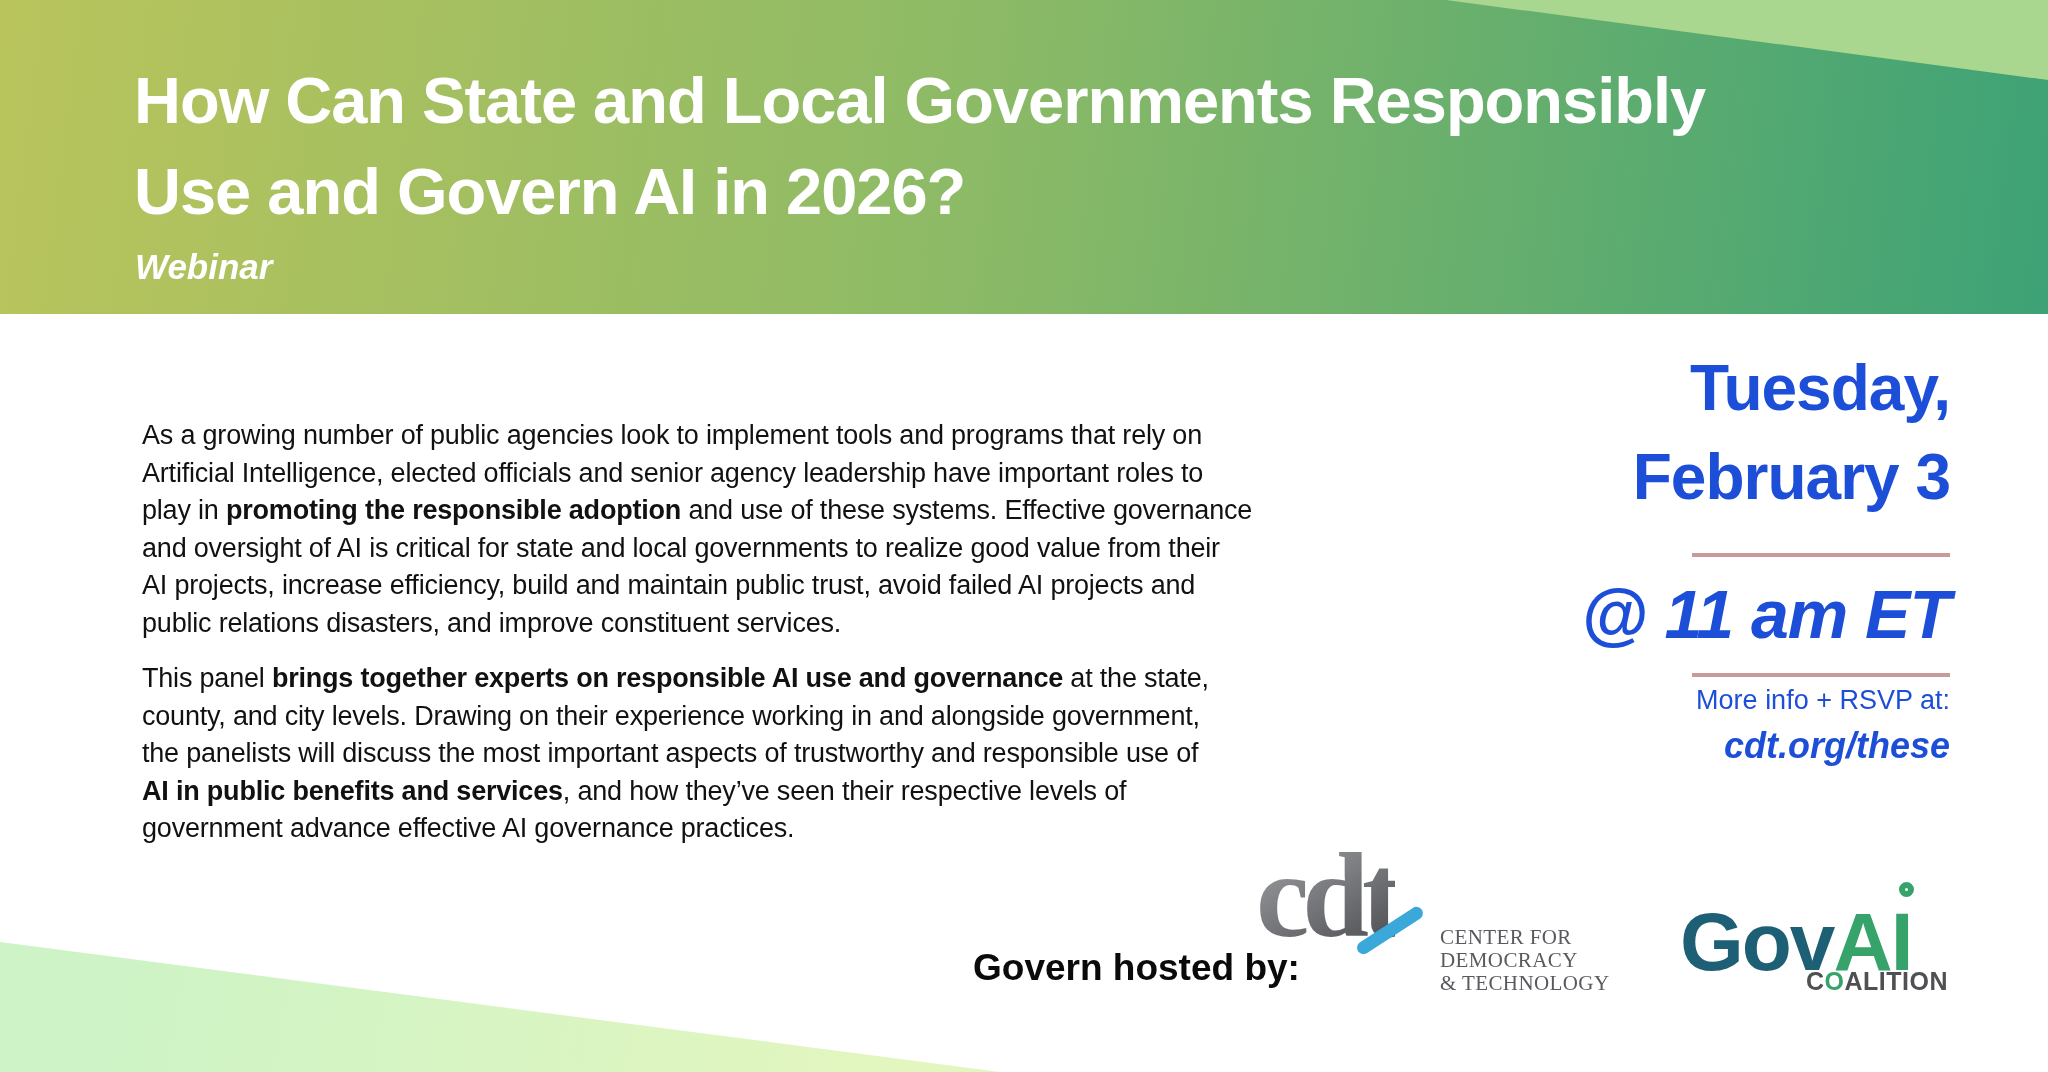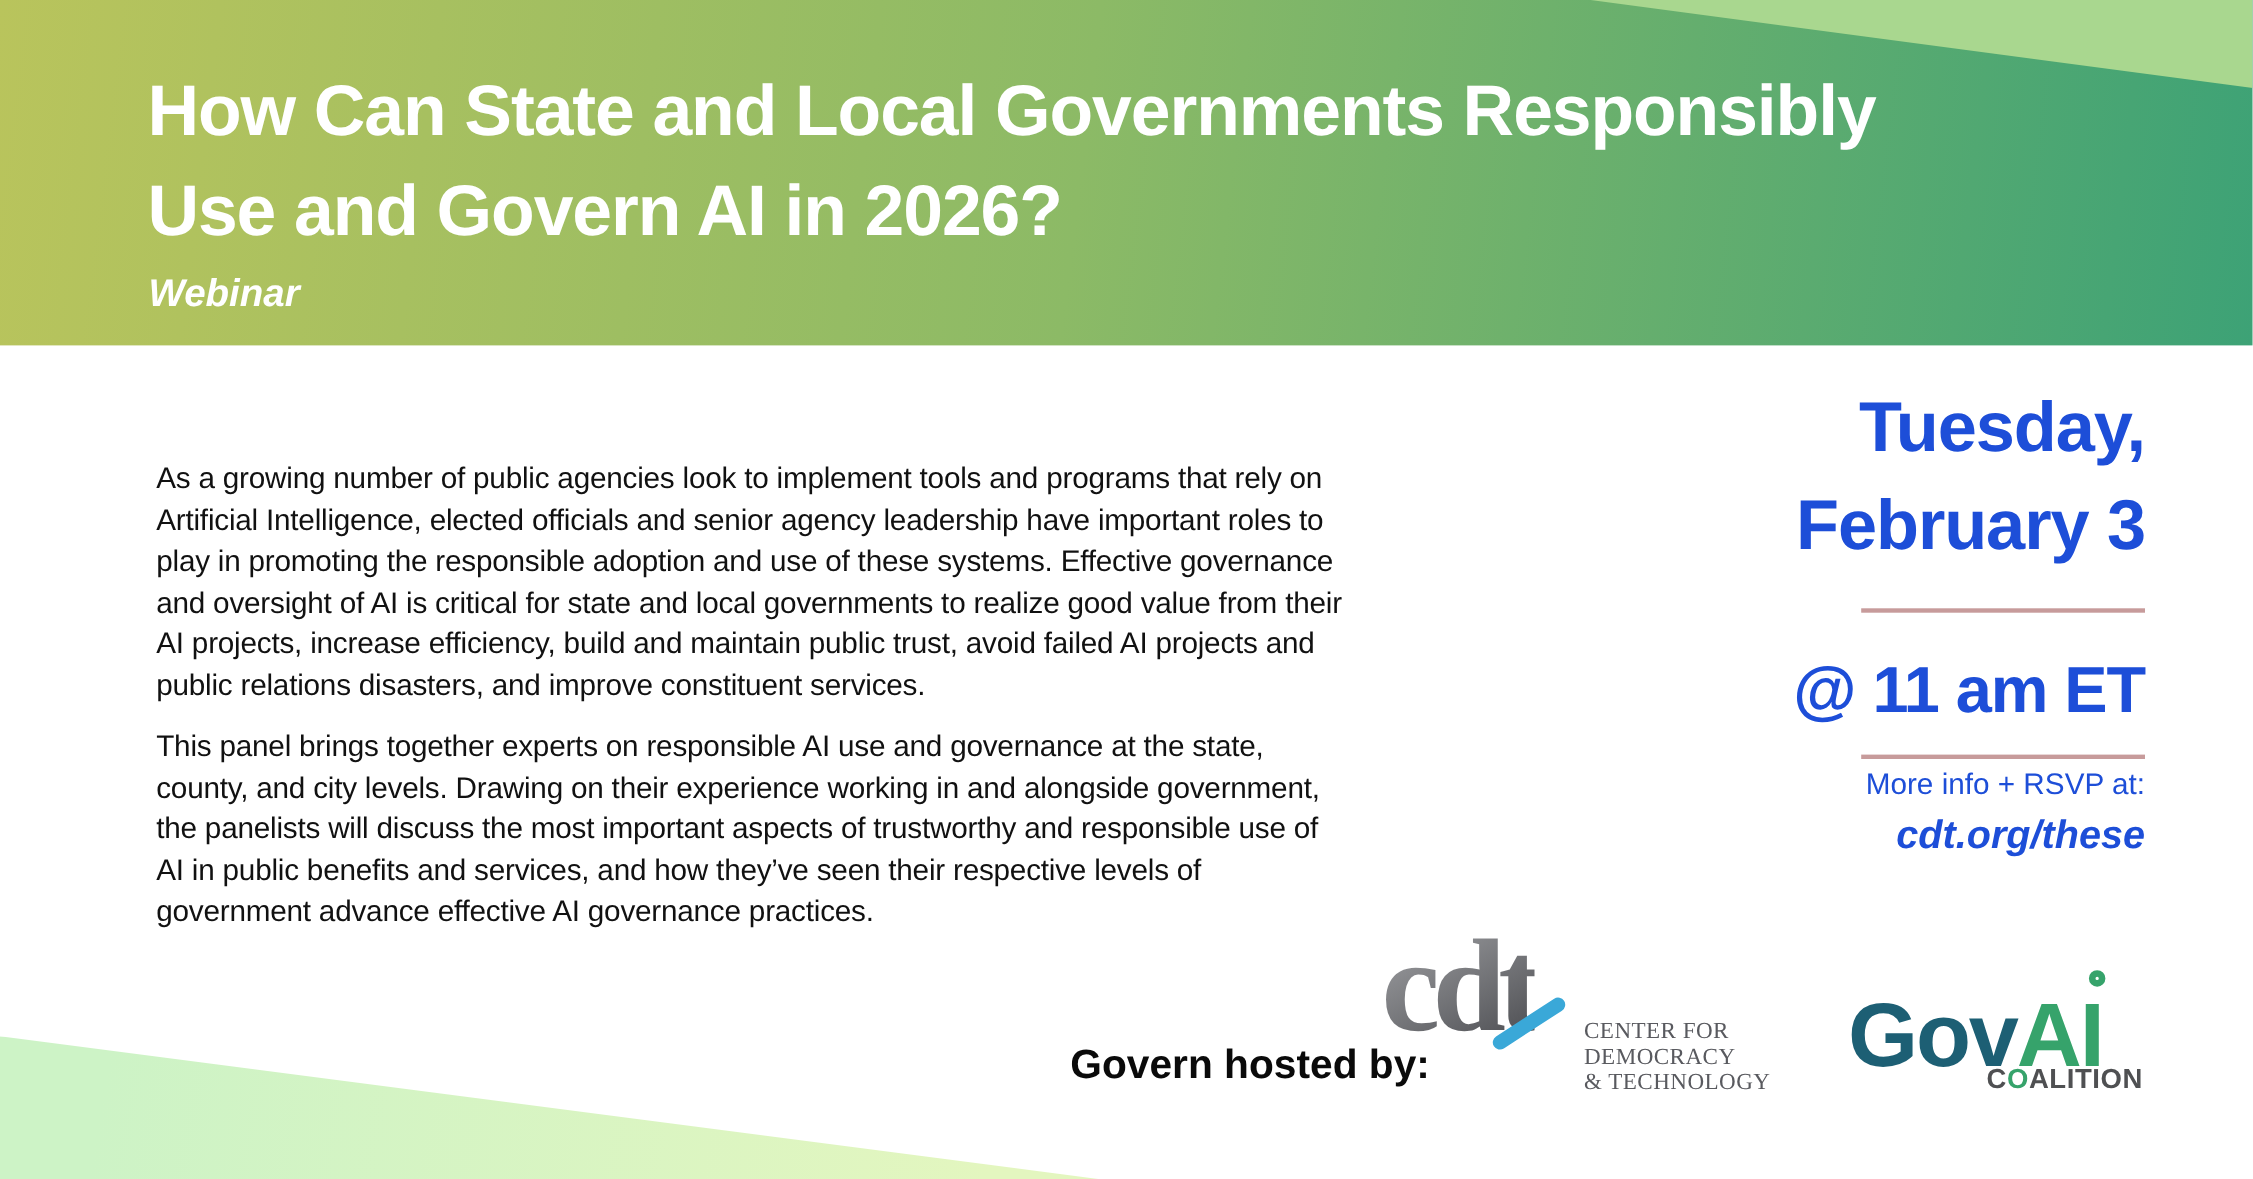--- a/index.html
+++ b/index.html
@@ -23,28 +23,28 @@
     clip-path:polygon(0 0,100% 0,100% 100%);}
   .banner h1{position:absolute;left:134px;top:55px;color:#ffffff;font-weight:700;
     font-size:65px;line-height:91px;letter-spacing:-1px;white-space:nowrap;}
   .banner .subtitle{position:absolute;left:135px;top:246px;color:#ffffff;
     font-weight:700;font-style:italic;font-size:35px;line-height:42px;}
 
   
   .description{position:absolute;left:142px;top:417px;width:1260px;color:var(--ink);
     font-size:27px;line-height:37.5px;letter-spacing:-0.2px;}
   .description p{margin:0 0 18px 0;white-space:nowrap;}
-  .description .b{font-weight:400;}
+  .description .b{font-weight:700;}
 
   
   .when{position:absolute;right:98px;top:344px;width:480px;text-align:right;color:#1d4ed8;}
   .when .day{font-size:64px;line-height:89px;font-weight:700;letter-spacing:-1px;}
   .when .divider{display:block;border:none;width:258px;height:4px;background:var(--divider);margin:31px 0 0 auto;}
   .when .divider.second{margin-top:27px;}
-  .when .time{font-size:59px;line-height:64px;font-weight:700;margin-top:38px;letter-spacing:-1px;}
+  .when .time{font-size:68px;line-height:64px;font-weight:700;font-style:italic;margin-top:25px;letter-spacing:-1px;}
   .when .rsvp-label{font-size:27px;line-height:46px;}
   .when .rsvp-url{font-size:36px;line-height:46px;font-weight:700;font-style:italic;}
 
   
   .hosted{position:absolute;left:973px;top:946px;font-size:37px;line-height:44px;font-weight:700;color:#0a0a0a;}
 
   .cdt-logo{position:absolute;left:1256px;top:860px;width:360px;height:170px;font-family:Liberation Serif, serif;}
   .cdt-mark{position:absolute;left:0;top:-24px;font-size:120px;line-height:120px;font-weight:700;letter-spacing:-7px;
     background:linear-gradient(150deg,var(--cdt-gray-light) 0%,var(--cdt-gray-dark) 85%);
     -webkit-background-clip:text;background-clip:text;color:transparent;}

